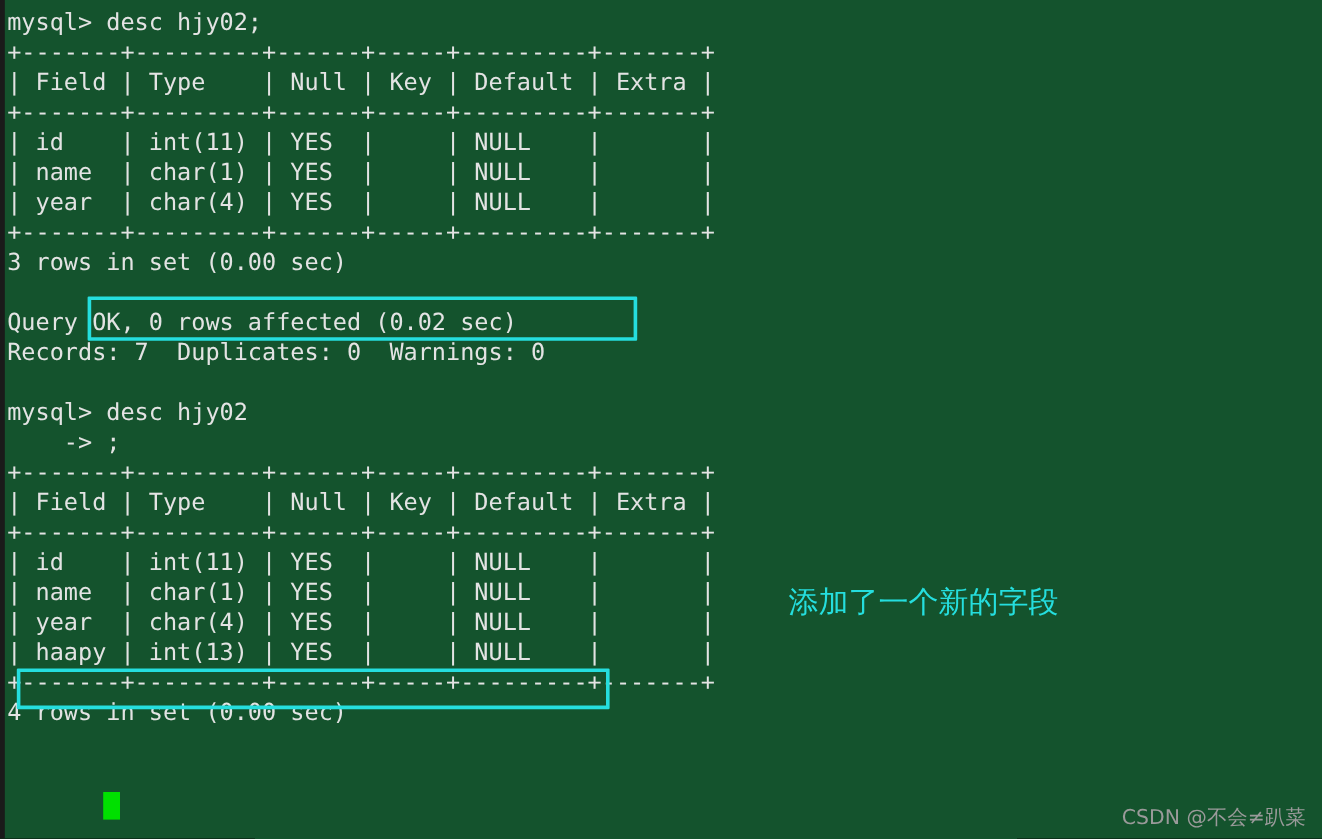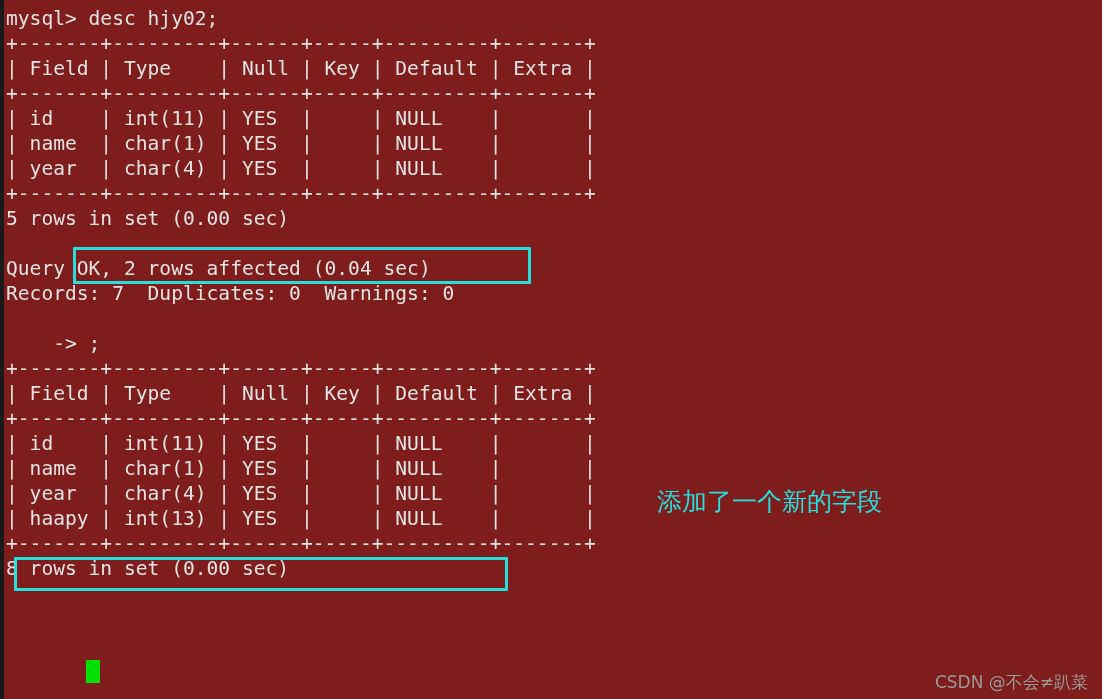--- a/index.html
+++ b/index.html
@@ -4,21 +4,21 @@
 <style>
   html, body {
     margin: 0;
     padding: 0;
     background: #000000;
   }
   #screen {
     position: relative;
     width: 1102px;
     height: 699px;
-    background: #7f1d1d;
+    background: #14532d;
     overflow: hidden;
     font-family: "DejaVu Sans Mono", "Liberation Mono", monospace;
   }
   
   #left-gutter {
     position: absolute;
     left: 0; top: 0;
     width: 4px; height: 699px;
     background: #1a1a1a;
   }
@@ -107,35 +107,36 @@
 
   <div id="terminal">
     <span class="line">mysql&gt; desc hjy02;</span>
     <span class="line">+-------+---------+------+-----+---------+-------+</span>
     <span class="line">| Field | Type    | Null | Key | Default | Extra |</span>
     <span class="line">+-------+---------+------+-----+---------+-------+</span>
     <span class="line">| id    | int(11) | YES  |     | NULL    |       |</span>
     <span class="line">| name  | char(1) | YES  |     | NULL    |       |</span>
     <span class="line">| year  | char(4) | YES  |     | NULL    |       |</span>
     <span class="line">+-------+---------+------+-----+---------+-------+</span>
-    <span class="line">5 rows in set (0.00 sec)</span>
+    <span class="line">3 rows in set (0.00 sec)</span>
     <span class="line blank"></span>
-    <span class="line">Query OK, 2 rows affected (0.04 sec)</span>
+    <span class="line">Query OK, 0 rows affected (0.02 sec)</span>
     <span class="line">Records: 7  Duplicates: 0  Warnings: 0</span>
     <span class="line blank"></span>
+    <span class="line">mysql&gt; desc hjy02</span>
     <span class="line">    -&gt; ;</span>
     <span class="line">+-------+---------+------+-----+---------+-------+</span>
     <span class="line">| Field | Type    | Null | Key | Default | Extra |</span>
     <span class="line">+-------+---------+------+-----+---------+-------+</span>
     <span class="line">| id    | int(11) | YES  |     | NULL    |       |</span>
     <span class="line">| name  | char(1) | YES  |     | NULL    |       |</span>
     <span class="line">| year  | char(4) | YES  |     | NULL    |       |</span>
     <span class="line">| haapy | int(13) | YES  |     | NULL    |       |</span>
     <span class="line">+-------+---------+------+-----+---------+-------+</span>
-    <span class="line">8 rows in set (0.00 sec)</span>
+    <span class="line">4 rows in set (0.00 sec)</span>
     <span class="line blank"></span>
   </div>
 
   <div class="hl-box" id="hl-alter"></div>
   <div class="hl-box" id="hl-haapy"></div>
 
   <div id="cursor"></div>
 
   <div id="annotation">添加了一个新的字段</div>
 

